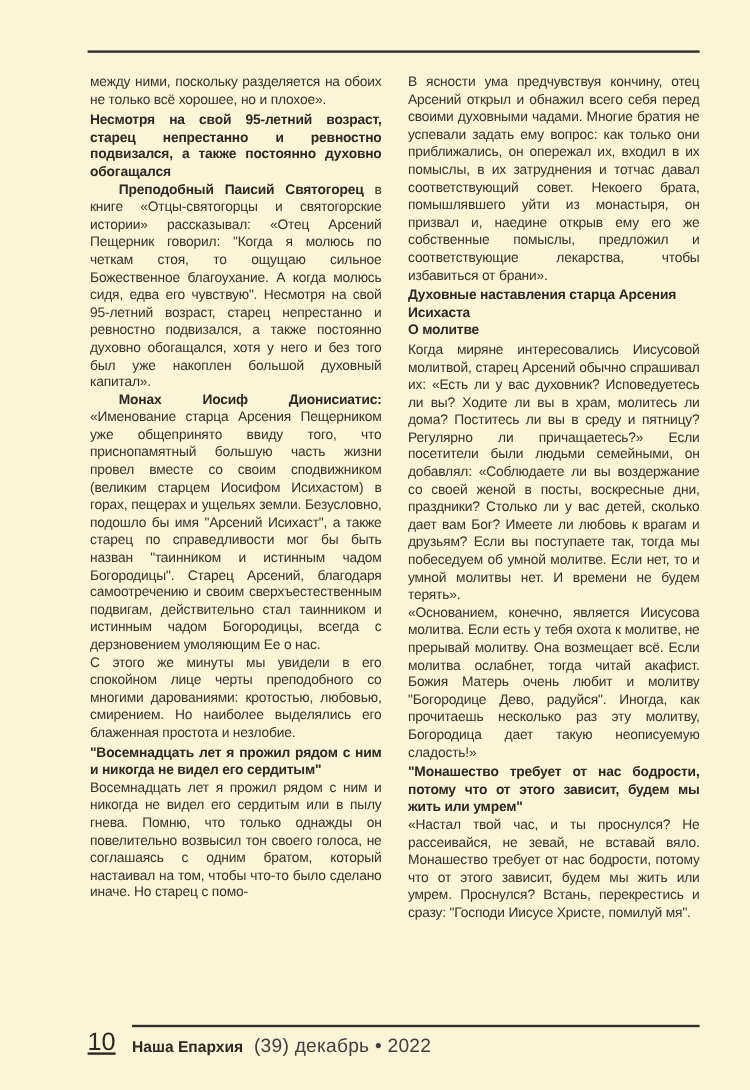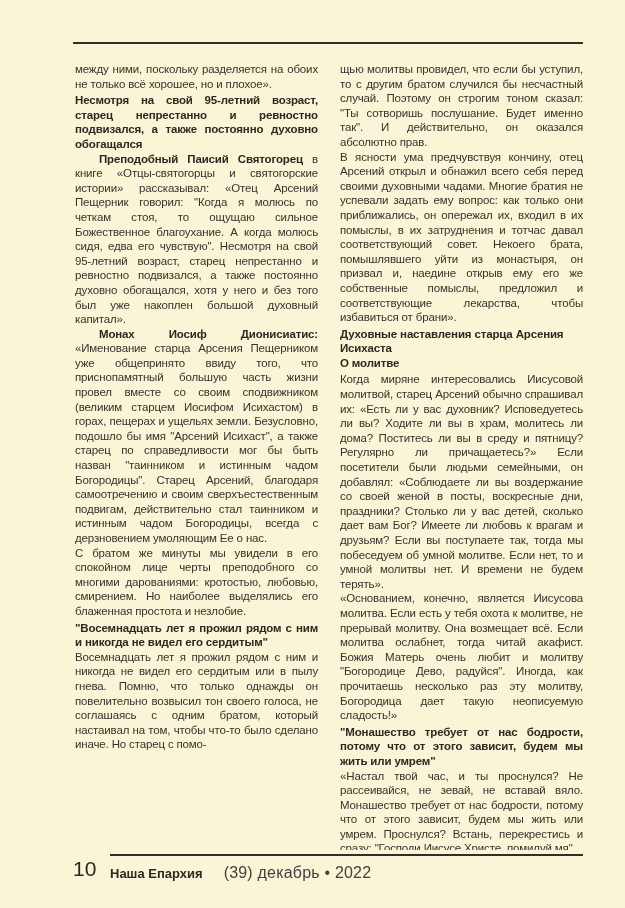--- a/index.html
+++ b/index.html
@@ -52,27 +52,28 @@
     left: 110px; top: 854px;
     width: 473px; height: 2px;
     background: #2F2E28;
   }
   .page-number {
     position: absolute;
     left: 73px; top: 858px;
     font-size: 21px;
     line-height: 22px;
     color: #2B2922;
+    text-decoration: underline;
   }
   .footer-line {
     position: absolute;
     left: 110px; top: 864px;
     display: flex;
     align-items: baseline;
-    gap: 21px;
+    gap: 9px;
   }
   .journal-name {
     font-weight: bold;
     font-size: 13px;
     color: #2B2922;
   }
   .issue-info {
     font-size: 16px;
     letter-spacing: 0.2px;
     color: #404040;
@@ -83,26 +84,25 @@
 
 <div class="page">
   <div class="top-rule"></div>
 
   <div class="columns">
     <div class="col">
         <p>между ними, поскольку разделяется на обоих не только всё хорошее, но и плохое».</p>
         <p class="heading">Несмотря на свой 95-летний возраст, старец непрестанно и ревностно подвизался, а также постоянно духовно обогащался</p>
         <p><b>Преподобный Паисий Святогорец</b> в книге «Отцы-святогорцы и святогорские истории» рассказывал: «Отец Арсений Пещерник говорил: "Когда я молюсь по четкам стоя, то ощущаю сильное Божественное благоухание. А когда молюсь сидя, едва его чувствую". Несмотря на свой 95-летний возраст, старец непрестанно и ревностно подвизался, а также постоянно духовно обогащался, хотя у него и без того был уже накоплен большой духовный капитал».</p>
         <p><b>Монах Иосиф Дионисиатис:</b> «Именование старца Арсения Пещерником уже общепринято ввиду того, что приснопамятный большую часть жизни провел вместе со своим сподвижником (великим старцем Иосифом Исихастом) в горах, пещерах и ущельях земли. Безусловно, подошло бы имя "Арсений Исихаст", а также старец по справедливости мог бы быть назван "таинником и истинным чадом Богородицы". Старец Арсений, благодаря самоотречению и своим сверхъестественным подвигам, действительно стал таинником и истинным чадом Богородицы, всегда с дерзновением умоляющим Ее о нас.</p>
-        <p>С братом же минуты мы увидели в его спокойном лице черты преподобного со многими дарованиями: кротостью, любовью, смирением. Но наиболее выделялись его блаженная простота и незлобие.</p>
+        <p>С этого же минуты мы увидели в его спокойном лице черты преподобного со многими дарованиями: кротостью, любовью, смирением. Но наиболее выделялись его блаженная простота и незлобие.</p>
         <p class="heading">"Восемнадцать лет я прожил рядом с ним и никогда не видел его сердитым"</p>
         <p>Восемнадцать лет я прожил рядом с ним и никогда не видел его сердитым или в пылу гнева. Помню, что только однажды он повелительно возвысил тон своего голоса, не соглашаясь с одним братом, который настаивал на том, чтобы что-то было сделано иначе. Но старец с помо-</p>
       </div>
     <div class="col">
-        <p>щью молитвы провидел, что если бы уступил, то с другим братом случился бы несчастный случай. Поэтому он строгим тоном сказал: "Ты сотворишь послушание. Будет именно так". И действительно, он оказался абсолютно прав.</p>
         <p>В ясности ума предчувствуя кончину, отец Арсений открыл и обнажил всего себя перед своими духовными чадами. Многие братия не успевали задать ему вопрос: как только они приближались, он опережал их, входил в их помыслы, в их затруднения и тотчас давал соответствующий совет. Некоего брата, помышлявшего уйти из монастыря, он призвал и, наедине открыв ему его же собственные помыслы, предложил и соответствующие лекарства, чтобы избавиться от брани».</p>
         <p class="heading centered">Духовные наставления старца Арсения Исихаста<br>О молитве</p>
         <p>Когда миряне интересовались Иисусовой молитвой, старец Арсений обычно спрашивал их: «Есть ли у вас духовник? Исповедуетесь ли вы? Ходите ли вы в храм, молитесь ли дома? Поститесь ли вы в среду и пятницу? Регулярно ли причащаетесь?» Если посетители были людьми семейными, он добавлял: «Соблюдаете ли вы воздержание со своей женой в посты, воскресные дни, праздники? Столько ли у вас детей, сколько дает вам Бог? Имеете ли любовь к врагам и друзьям? Если вы поступаете так, тогда мы побеседуем об умной молитве. Если нет, то и умной молитвы нет. И времени не будем терять».</p>
         <p>«Основанием, конечно, является Иисусова молитва. Если есть у тебя охота к молитве, не прерывай молитву. Она возмещает всё. Если молитва ослабнет, тогда читай акафист. Божия Матерь очень любит и молитву "Богородице Дево, радуйся". Иногда, как прочитаешь несколько раз эту молитву, Богородица дает такую неописуемую сладость!»</p>
         <p class="heading">"Монашество требует от нас бодрости, потому что от этого зависит, будем мы жить или умрем"</p>
         <p>«Настал твой час, и ты проснулся? Не рассеивайся, не зевай, не вставай вяло. Монашество требует от нас бодрости, потому что от этого зависит, будем мы жить или умрем. Проснулся? Встань, перекрестись и сразу: "Господи Иисусе Христе, помилуй мя".</p>
       </div>
   </div>
 
   <div class="footer-rule"></div>

